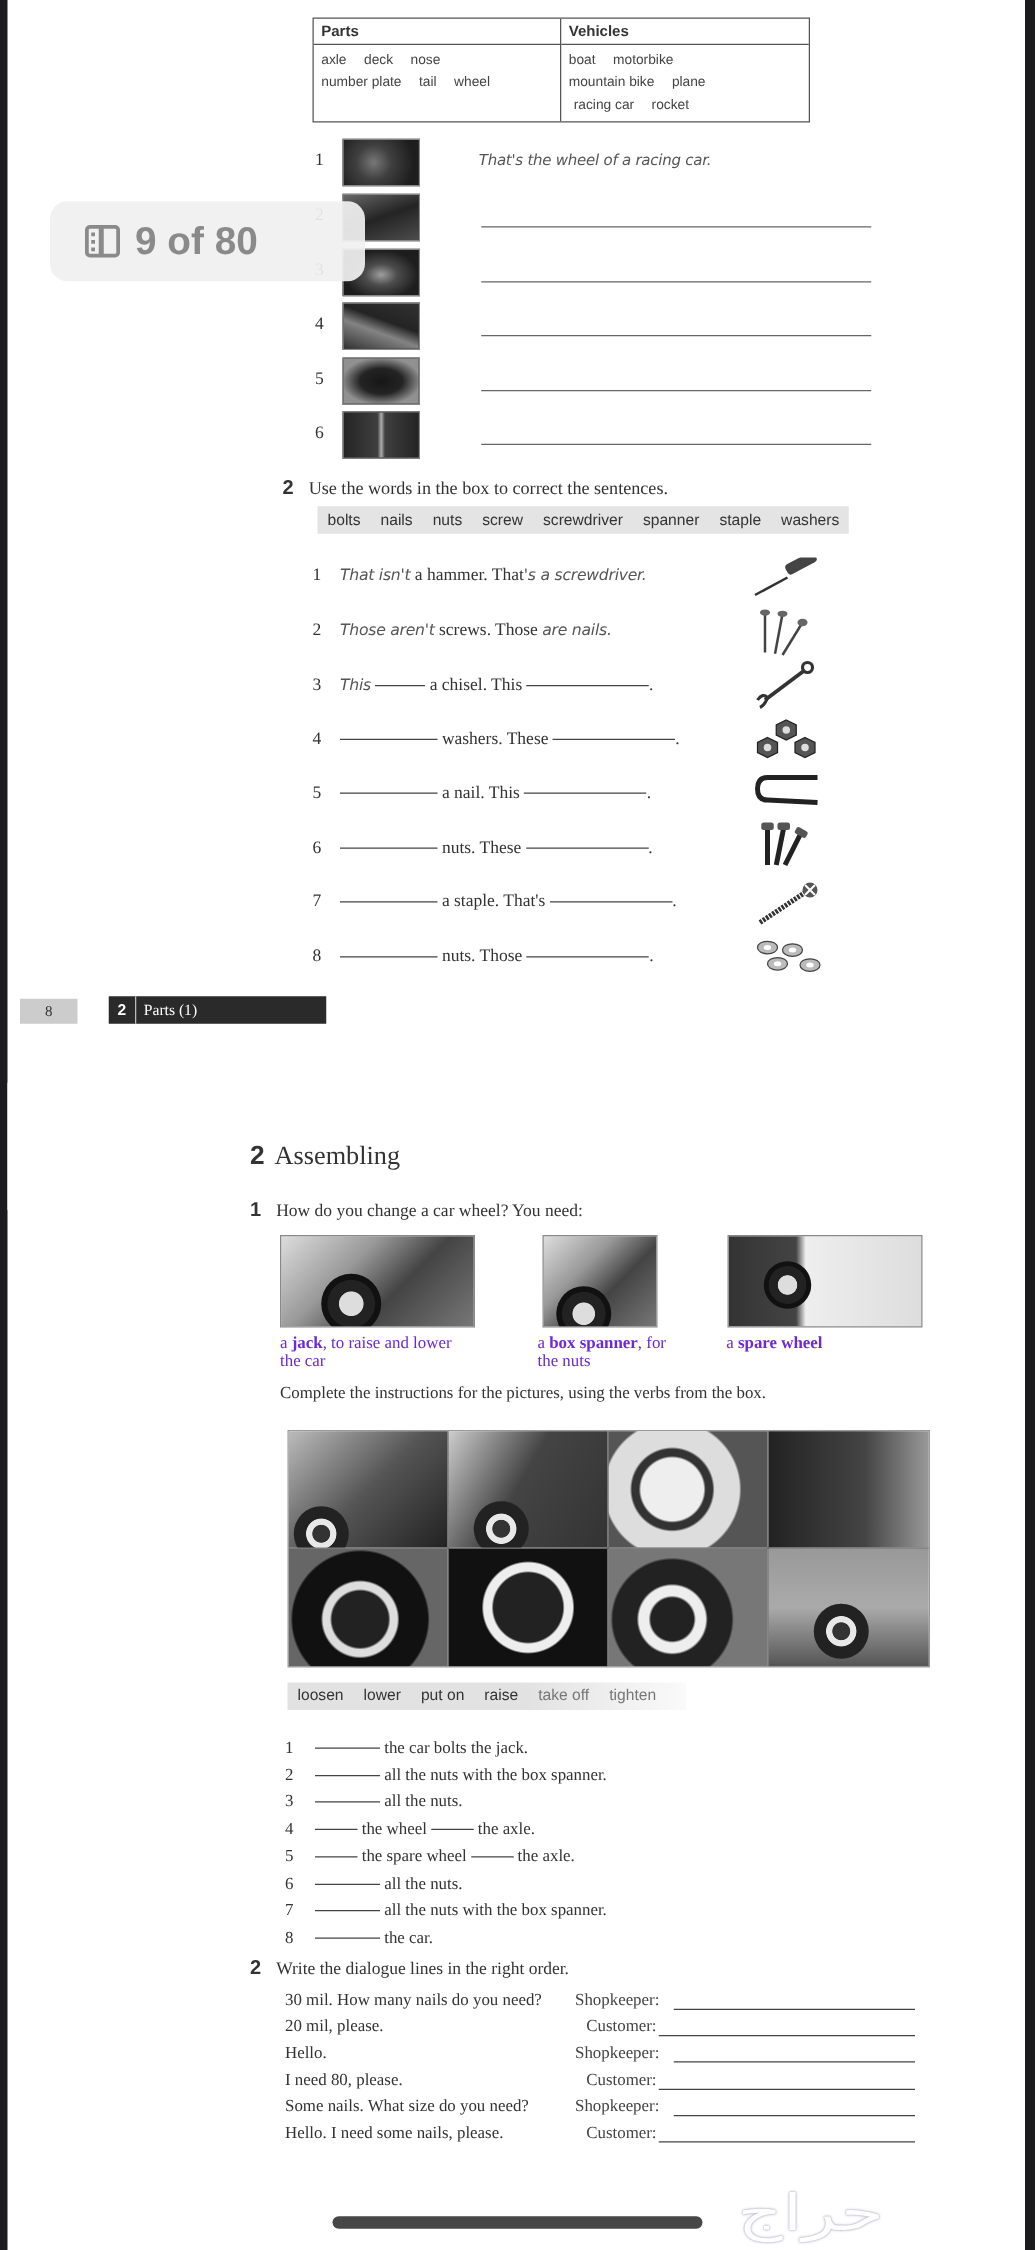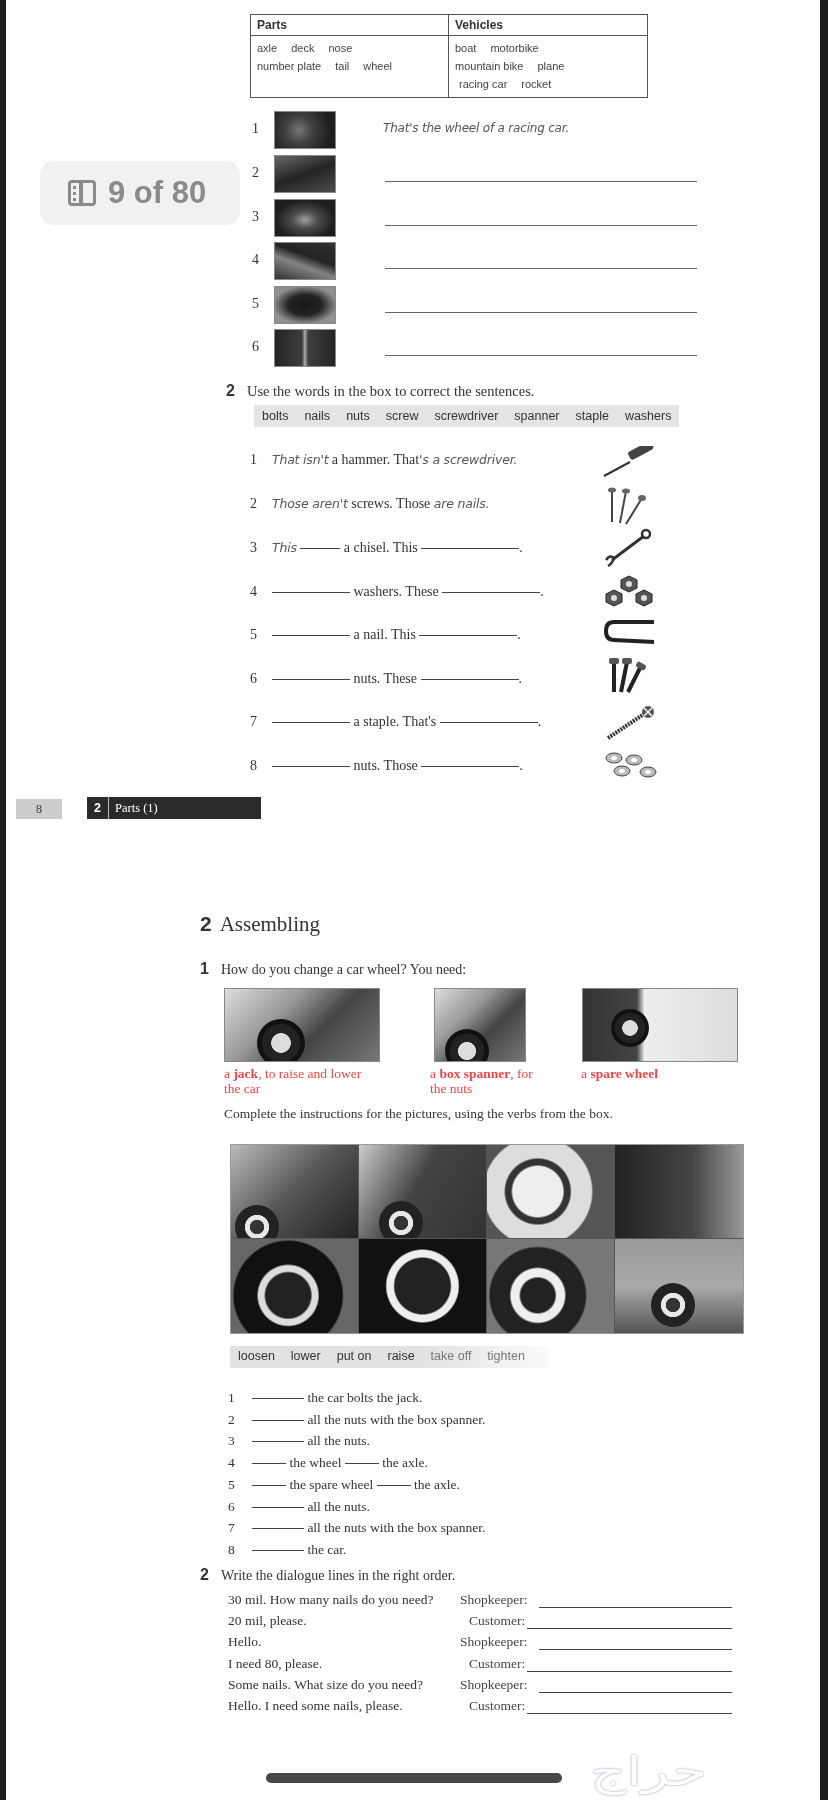--- a/index.html
+++ b/index.html
@@ -43,32 +43,32 @@
   .sent .n { display: inline-block; width: 22px; }
   .blank { display: inline-block; border-bottom: 1px solid #444; height: 1px; vertical-align: 3px; }
 
   .tool { position: absolute; }
 
   .footer-pn { position: absolute; left: 10px; top: 799px; width: 46px; height: 20px; background: #ccc; font-size: 12px; text-align: center; line-height: 20px; color: #333; }
   .footer-unit { position: absolute; left: 81px; top: 797px; width: 174px; height: 22px; background: #2a2a2a; color: #fff; font-size: 12.5px; line-height: 22px; display: flex; }
   .footer-unit .u-num { width: 22px; text-align: center; font-weight: bold; border-right: 1px solid #bbb; font-family: "Liberation Sans", sans-serif; }
   .footer-unit .u-title { padding-left: 6px; font-family: "Liberation Serif", serif; }
 
-  .pagebadge { position: absolute; left: 40px; top: 161px; width: 200px; height: 64px; background: rgba(240,240,240,0.93); border-radius: 14px; display: flex; align-items: center; padding-left: 28px; }
+  .pagebadge { position: absolute; left: 40px; top: 161px; width: 252px; height: 64px; background: rgba(240,240,240,0.93); border-radius: 14px; display: flex; align-items: center; padding-left: 28px; }
   .pagebadge .badge-icon { width: 28px; height: 26px; border: 3.5px solid #8a8a8a; border-radius: 4px; position: relative; margin-right: 12px; }
   .pagebadge .badge-icon::before { content: ""; position: absolute; left: 8px; top: -1px; bottom: -1px; width: 3.5px; background: #8a8a8a; }
   .pagebadge .badge-icon i { position: absolute; left: 2px; width: 3px; height: 3px; background: #8a8a8a; }
   .pagebadge .badge-text { font-family: "Liberation Sans", sans-serif; font-weight: bold; font-size: 31px; color: #8a8a8a; }
 
   
   .title2 { position: absolute; left: 194px; top: 46px; font-size: 21px; color: #333; }
   .title2 b { font-family: "Liberation Sans", sans-serif; margin-right: 8px; }
   .photo { position: absolute; background: linear-gradient(135deg, #ddd 0%, #999 35%, #444 60%, #777 100%); border: 1px solid #888; overflow: hidden; }
   .photo .wheel { position: absolute; border-radius: 50%; background: radial-gradient(circle, #ddd 0 28%, #222 30% 55%, #111 57%); }
-  .caption { position: absolute; font-size: 13.5px; color: #ef4444; line-height: 15px; }
+  .caption { position: absolute; font-size: 13.5px; color: #6d28d9; line-height: 15px; }
   .caption b { font-weight: bold; }
 
   .grid8 { position: absolute; left: 224px; top: 278px; width: 514px; height: 190px; display: grid; grid-template-columns: repeat(4, 1fr); grid-template-rows: 1fr 1fr; border: 1px solid #999; }
   .grid8 .cell { position: relative; overflow: hidden; border-right: 1px solid #555; border-bottom: 1px solid #555; }
   .grid8 .cell:nth-child(4n) { border-right: none; }
   .grid8 .cell:nth-child(n+5) { border-bottom: none; }
   .grid8 .cell .w { position: absolute; border-radius: 50%; background: radial-gradient(circle, #333 0 22%, #e8e8e8 24% 38%, #222 40% 70%, #111 72%); }
 
   .verbbox { position: absolute; left: 224px; top: 480px; height: 22px; background: linear-gradient(90deg, #e2e2e2 0%, #e2e2e2 60%, #fafafa 100%); font-family: "Liberation Sans", sans-serif; font-size: 12.5px; color: #333; padding: 3px 8px; white-space: nowrap; }
   .verbbox span { margin-right: 16px; }

